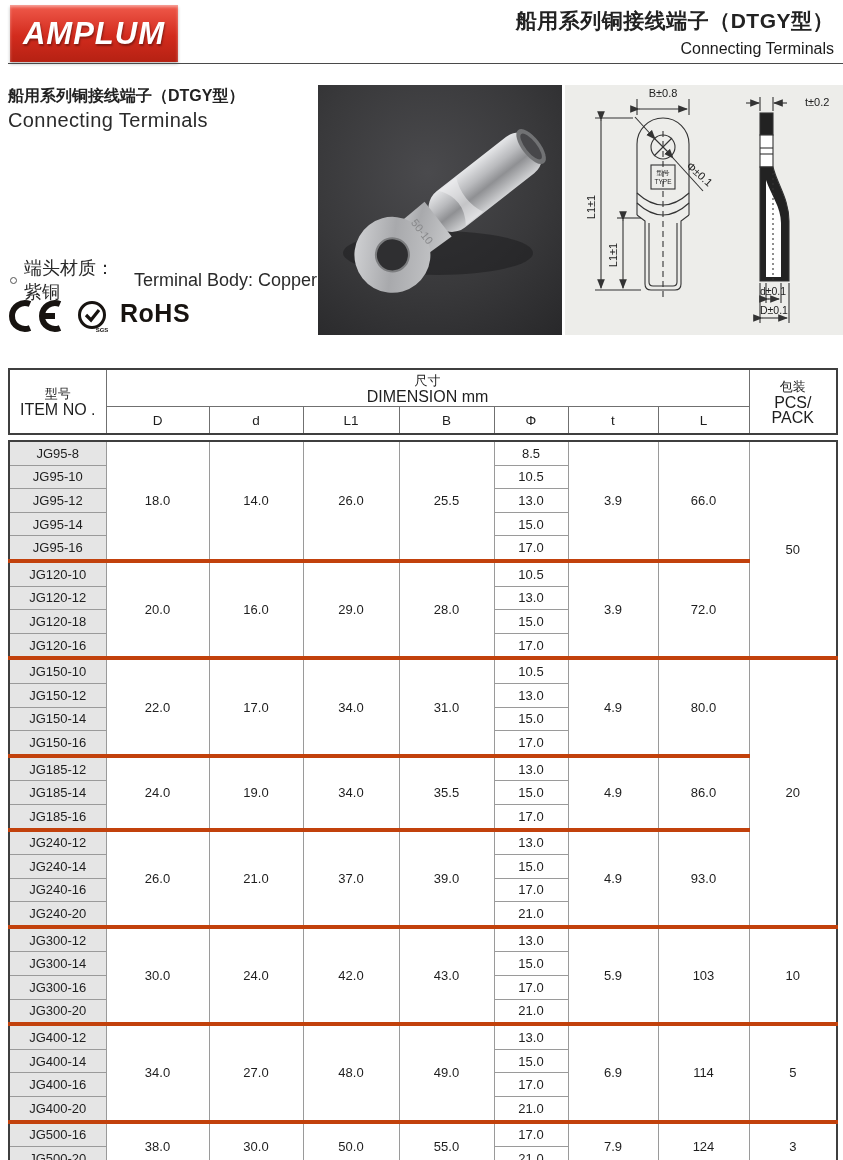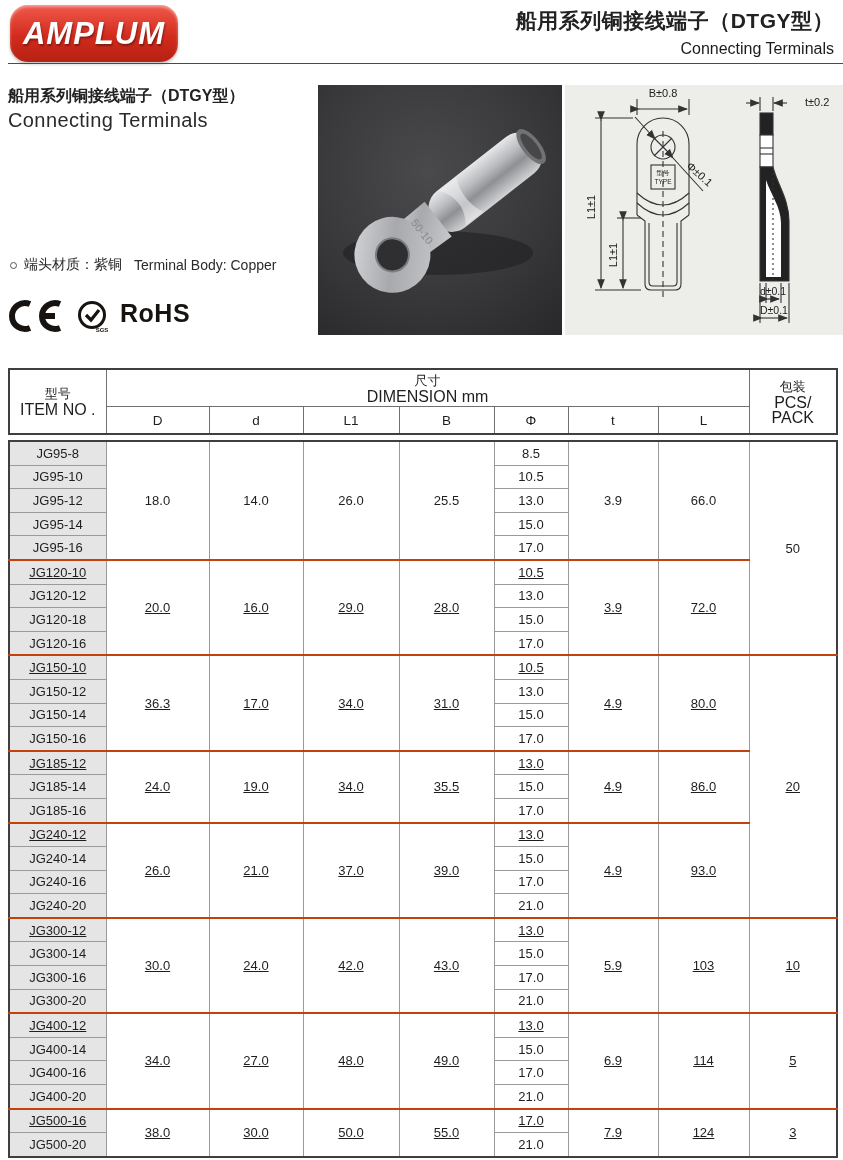--- a/index.html
+++ b/index.html
@@ -2,40 +2,40 @@
 <html><head>
 <meta charset="utf-8">
 <style>
   html,body { margin:0; padding:0; background:#fff; }
   .page {
     position:relative; width:843px; height:1160px; background:#ffffff;
     font-family:"Liberation Sans","DejaVu Sans",sans-serif; color:#222; overflow:hidden;
   }
   
   .logo {
-    position:absolute; left:10px; top:5px; width:168px; height:57px; border-radius:18px;
+    position:absolute; left:10px; top:5px; width:168px; height:57px; border-radius:0;
     background:linear-gradient(#f05a4b,#d22b1d 55%,#b52113);
     display:flex; align-items:center; justify-content:center;
     box-shadow:inset 0 2px 3px rgba(255,255,255,.45), 0 2px 3px rgba(0,0,0,.25);
   }
   .logo span {
     color:#fff; font-weight:bold; font-style:italic; font-size:31px; letter-spacing:1px;
     text-shadow:1px 2px 2px rgba(0,0,0,.35);
   }
   .header-title { position:absolute; right:9px; top:7px; text-align:right; }
   .header-title .zh { font-size:21px; font-weight:bold; letter-spacing:.5px; }
   .header-title .en { font-size:16px; margin-top:5px; color:#1b1b1b; }
   .header-rule { position:absolute; left:8px; right:0px; top:63px; height:1px; background:#4a4a4a; }
 
   
   .intro { position:absolute; left:8px; top:86px; width:305px; }
   .intro .zh { font-size:16px; font-weight:bold; }
   .intro .en { font-size:20px; margin-top:2px; color:#2a2a2a; letter-spacing:.4px; }
 
-  .specs { position:absolute; left:10px; top:256px; font-size:14px; color:#2a2a2a; }
+  .specs { position:absolute; left:10px; top:256px; font-size:18px; color:#2a2a2a; }
   .spec-row { display:flex; align-items:center; margin-bottom:6px; }
   .bullet { width:5px; height:5px; border:1.5px solid #555; border-radius:50%; margin-right:7px; flex:0 0 auto; }
   .spec-zh { width:104px; }
   .spec-en { margin-left:6px; }
 
   .certs { position:absolute; left:8px; top:299px; display:flex; align-items:flex-start; gap:9px; }
   .rohs { font-size:25px; font-weight:800; letter-spacing:.5px; color:#171310; }
 
   
   .photo { position:absolute; left:318px; top:85px; width:244px; height:250px; }
@@ -50,21 +50,21 @@
   .hd-zh { font-size:13px; line-height:16px; }
   .hd-en { font-size:16px; line-height:15px; }
   .r1 th { height:36px; }
   .r2 th { height:26px; font-size:13.5px; }
   .body-table { border:2px solid #3f3f3f; }
   .body-table td {
     border:1px solid #9a9a9a; height:22.6px; padding:0; text-align:center;
     font-size:13px; color:#1e1e1e;
   }
   .item-cell { background:#e5e5e5; font-size:12.5px; }
-  tr.group-start td { border-top:2px solid #c2410c;text-decoration:underline; }
+  tr.group-start td { border-top:4px solid #c2410c; }
   .phi-cell { border-bottom-width:1px; }
 </style>
 </head>
 <body>
 
 <div class="page">
 
   <div class="logo">
     <span>AMPLUM</span>
   </div>
@@ -300,21 +300,21 @@
           <tr>
             <td class="item-cell">JG120-18</td>
             <td class="phi-cell">15.0</td>
           </tr>
           <tr>
             <td class="item-cell">JG120-16</td>
             <td class="phi-cell">17.0</td>
           </tr>
           <tr class="group-start">
             <td class="item-cell">JG150-10</td>
-            <td rowspan="4">36.3</td>
+            <td rowspan="4">22.0</td>
             <td rowspan="4">17.0</td>
             <td rowspan="4">34.0</td>
             <td rowspan="4">31.0</td>
             <td class="phi-cell">10.5</td>
             <td rowspan="4">4.9</td>
             <td rowspan="4">80.0</td>
             <td class="pack-cell" rowspan="11">20</td>
           </tr>
           <tr>
             <td class="item-cell">JG150-12</td>

